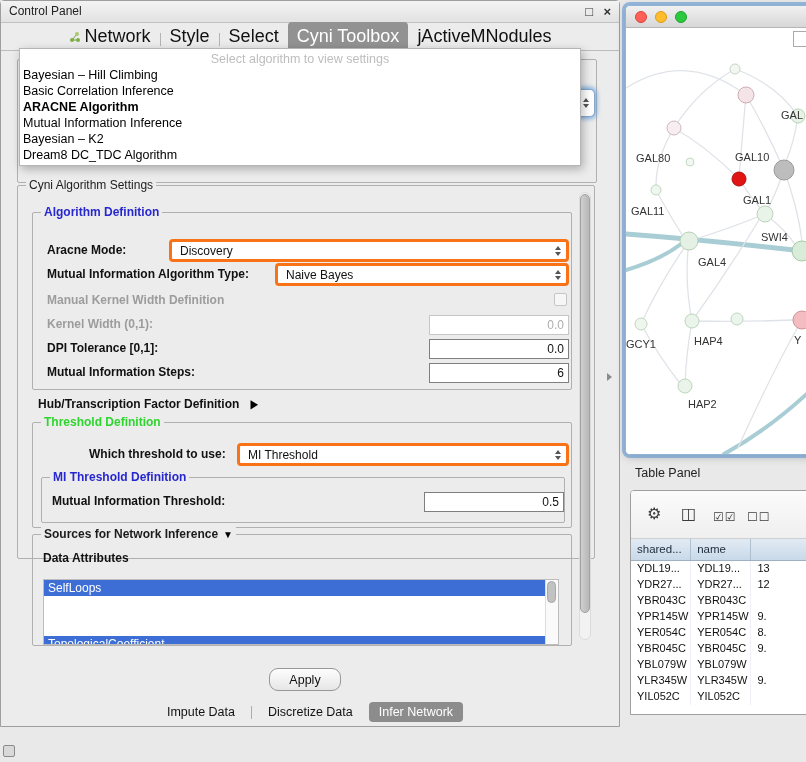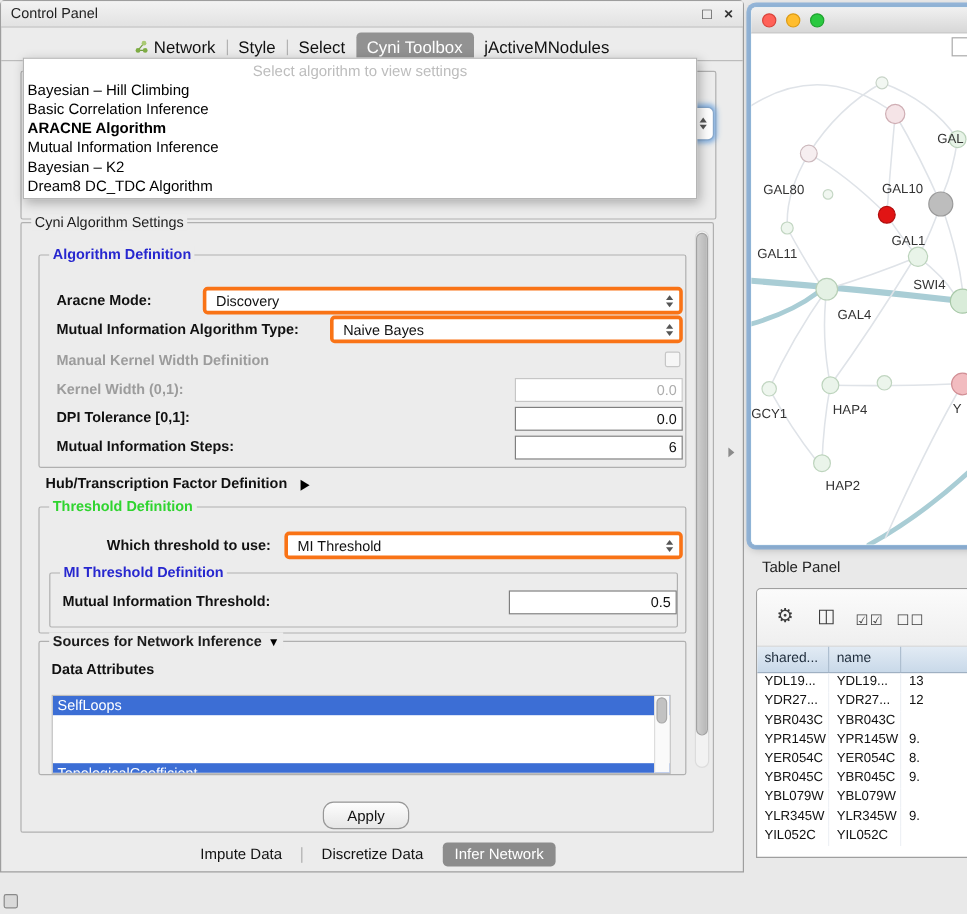--- a/index.html
+++ b/index.html
@@ -16,21 +16,21 @@
       border:1px solid #9e9e9e;border-radius:4px 4px 0 0;box-sizing:border-box;}
   .cp-titlebar{left:0;top:0;width:100%;height:22px;border-bottom:1px solid #c2c2c2;
       background:linear-gradient(#f3f3f3,#e2e2e2);box-sizing:border-box;}
   .cp-title{left:8px;top:3px;font-size:12px;color:#222;}
   .win-btn{top:2px;font-size:13px;color:#333;cursor:default;line-height:17px;}
   .win-btn.min{right:26px;}
   .win-btn.close{right:8px;font-weight:bold;}
 
   .cp-tabs{left:0;top:24px;width:100%;height:26px;display:flex;justify-content:center;
       align-items:flex-end;border-bottom:1px solid #bcbcbc;box-sizing:border-box;}
-  .tab{font-size:14px;color:#111;padding:4px 9px 3px;display:flex;align-items:center;gap:4px;}
+  .tab{font-size:18px;color:#111;padding:4px 9px 3px;display:flex;align-items:center;gap:4px;}
   .tab.selected{background:#929292;color:#fff;border-radius:4px 4px 0 0;}
   .tabsep{width:1px;height:13px;background:#b3b3b3;margin-bottom:4px;}
 
   
   .ghost-group{left:16px;top:58px;width:578px;height:122px;border:1px solid #b0b0b0;border-radius:2px;}
   .ghost-combo{left:548px;top:88px;width:44px;height:26px;background:#fff;border:1px solid #86a7cb;
       border-radius:5px;box-shadow:0 0 4px 2px rgba(105,160,220,.8);}
 
   
   .algo-popup{left:18px;top:47px;width:562px;height:118px;background:#fff;
@@ -40,21 +40,21 @@
   .algo-item{padding-left:3px;height:16px;color:#000;white-space:nowrap;}
   .algo-item.bold{font-weight:bold;}
 
   
   .fieldset{border:1px solid #b0b0b0;border-radius:2px;box-sizing:border-box;}
   .legend{position:absolute;top:-8px;left:8px;background:#ececec;padding:0 3px;
       font-size:12px;font-weight:bold;color:#1c1c1c;white-space:nowrap;}
   .legend.blue{color:#2727cf;}
   .legend.green{color:#2fd42f;}
 
-  .settings-group{left:16px;top:184px;width:578px;height:509px;}
+  .settings-group{left:16px;top:184px;width:578px;height:374px;}
   .vscroll{right:3px;top:6px;width:12px;height:448px;background:#f2f2f2;border-radius:6px;
       border:1px solid #dcdcdc;box-sizing:border-box;}
   .vthumb{left:0px;top:1px;width:10px;height:94%;border-radius:5px;
       background:linear-gradient(90deg,#cfcfcf,#b7b7b7);border:1px solid #a2a2a2;box-sizing:border-box;}
 
   .flabel{font-size:12px;font-weight:bold;color:#111;white-space:nowrap;}
   .flabel.disabled{color:#9c9c9c;}
 
   .combo{background:#fff;border:3px solid #f97316;border-radius:4px;height:23px;box-sizing:border-box;
       font-size:12px;color:#111;display:flex;align-items:center;padding-left:8px;position:absolute;}

